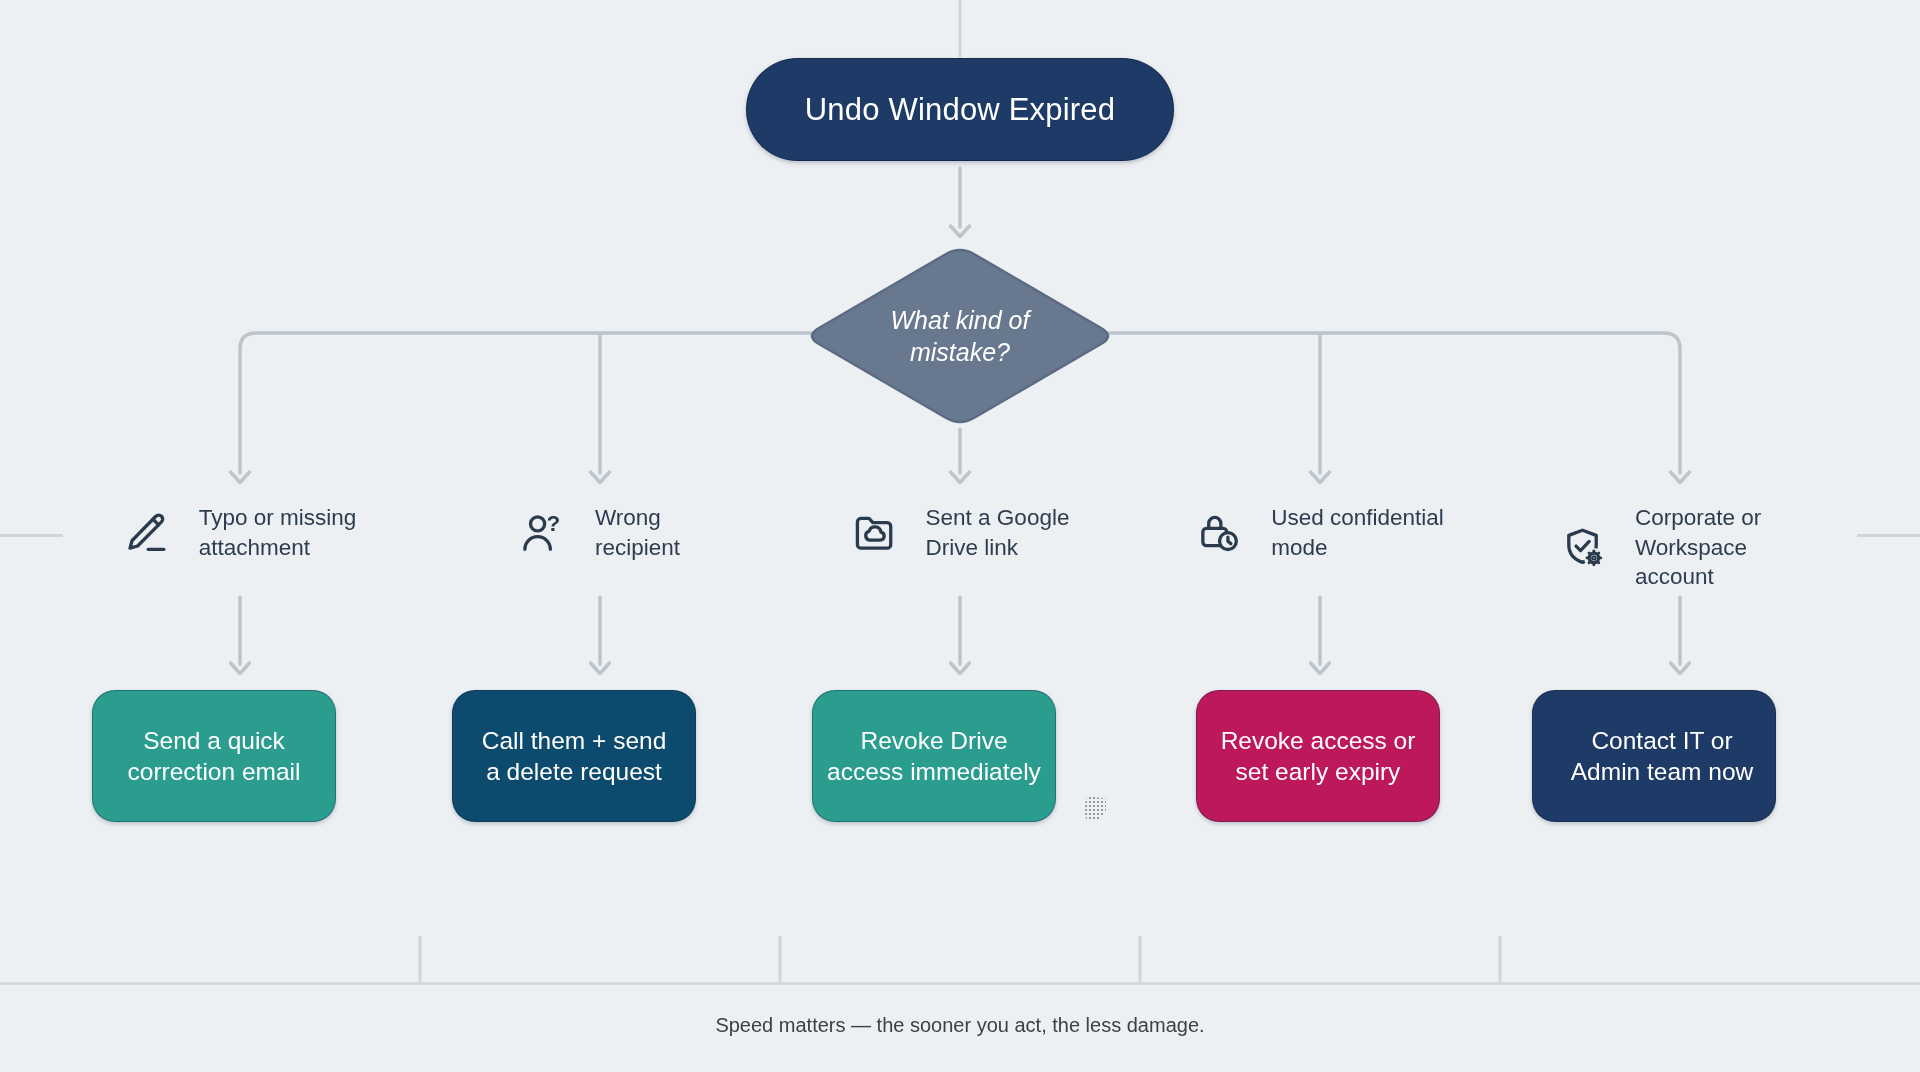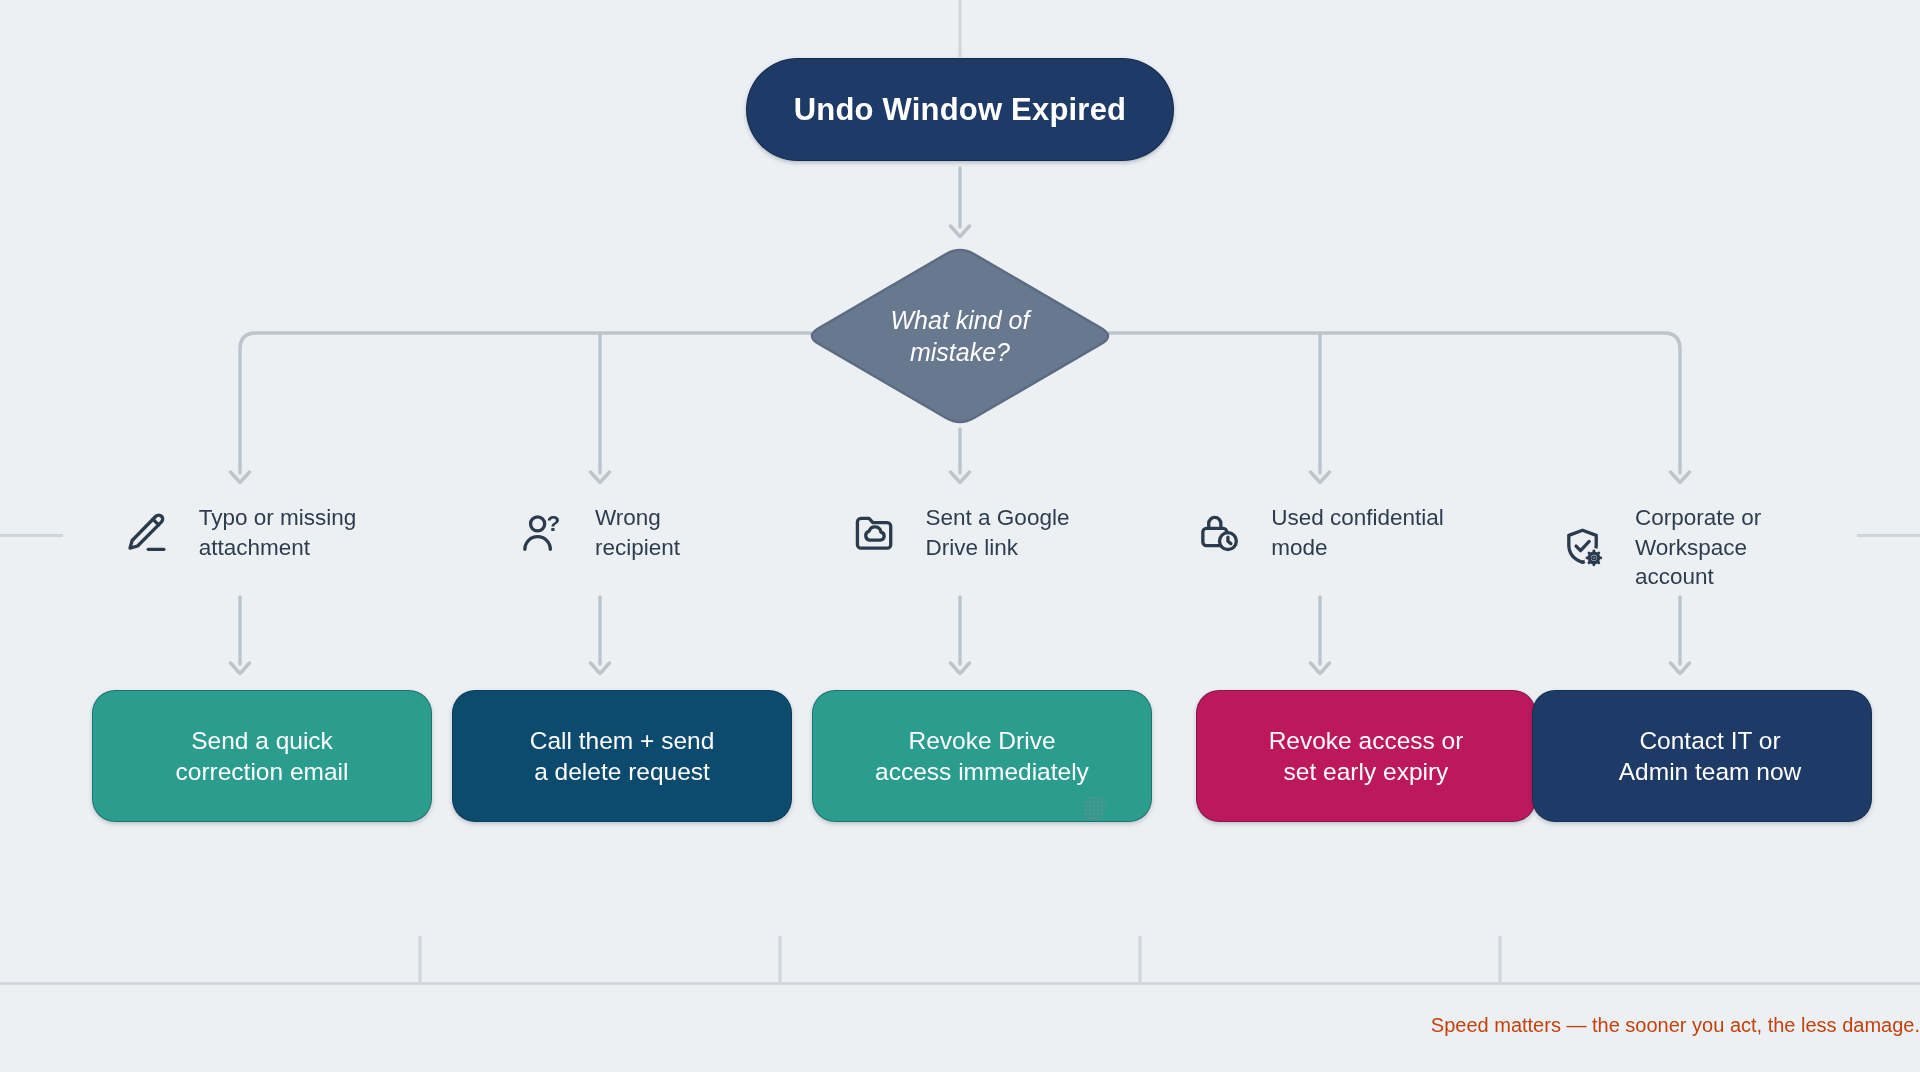--- a/index.html
+++ b/index.html
@@ -8,47 +8,47 @@
     background:#edf0f3;
     font-family:"Liberation Sans","DejaVu Sans",sans-serif;
     color:#2d3c4f;
   }
   #connectors{position:absolute;left:0;top:0;width:1920px;height:1072px;}
   .node{position:absolute;display:flex;align-items:center;justify-content:center;
     text-align:center;white-space:pre-line;color:#ffffff;box-sizing:border-box;}
   .root-pill{
     left:960px;top:58px;transform:translateX(-50%);
     width:428px;height:103px;border-radius:52px;
-    font-size:31px;font-weight:700;letter-spacing:.2px;
+    font-size:31px;font-weight:400;letter-spacing:.2px;
     border:1px solid rgba(10,25,50,.45);
     box-shadow:0 2px 4px rgba(20,35,60,.25);
   }
   .decision-wrap{position:absolute;left:797px;top:240px;width:326px;height:192px;}
   .decision-label{
     position:absolute;left:960px;top:336px;transform:translate(-50%,-50%);
     width:240px;text-align:center;white-space:pre-line;
     color:#fff;font-size:25px;line-height:1.28;font-weight:400;font-style:italic;
   }
   .branch-label{
     position:absolute;top:503px;transform:translateX(-50%);
     display:flex;align-items:center;gap:28px;white-space:nowrap;
   }
   .branch-label .txt{
     white-space:pre-line;font-size:22.5px;line-height:1.32;color:#2d3c4f;text-align:left;
   }
   .branch-label svg{flex:0 0 auto;}
   .action-box{
-    top:690px;width:340px;height:132px;border-radius:23px;
+    top:690px;width:244px;height:132px;border-radius:23px;
     font-size:24.5px;line-height:1.27;font-weight:500;
     border:1px solid rgba(15,35,55,.35);
     box-shadow:0 2px 4px rgba(20,35,60,.22);
   }
   .footer-note{
-    position:absolute;left:0;top:1014px;width:1920px;text-align:right;
-    font-size:20px;color:#c2410c;
+    position:absolute;left:0;top:1014px;width:1920px;text-align:center;
+    font-size:20px;color:#404040;
   }
   .cursor-artifact{
     position:absolute;left:1084px;top:796px;width:22px;height:24px;opacity:.8;
     background:radial-gradient(circle at 2px 2px,#7d8490 1.2px,transparent 1.4px);
     background-size:4px 4px;
     clip-path:polygon(15% 0,100% 10%,100% 60%,70% 100%,10% 100%,0 45%);
   }
   .icon{color:#2b3b4e;}
 </style>
 </head>

